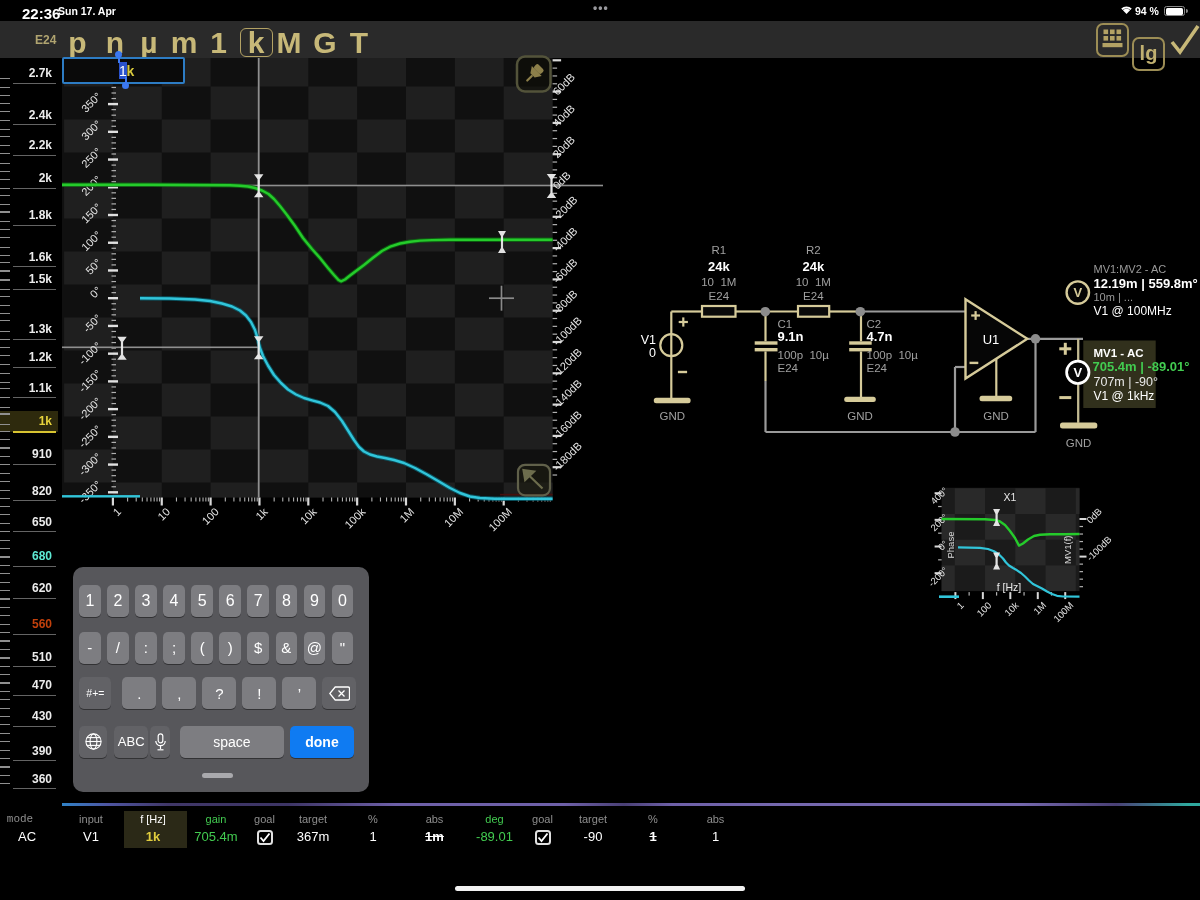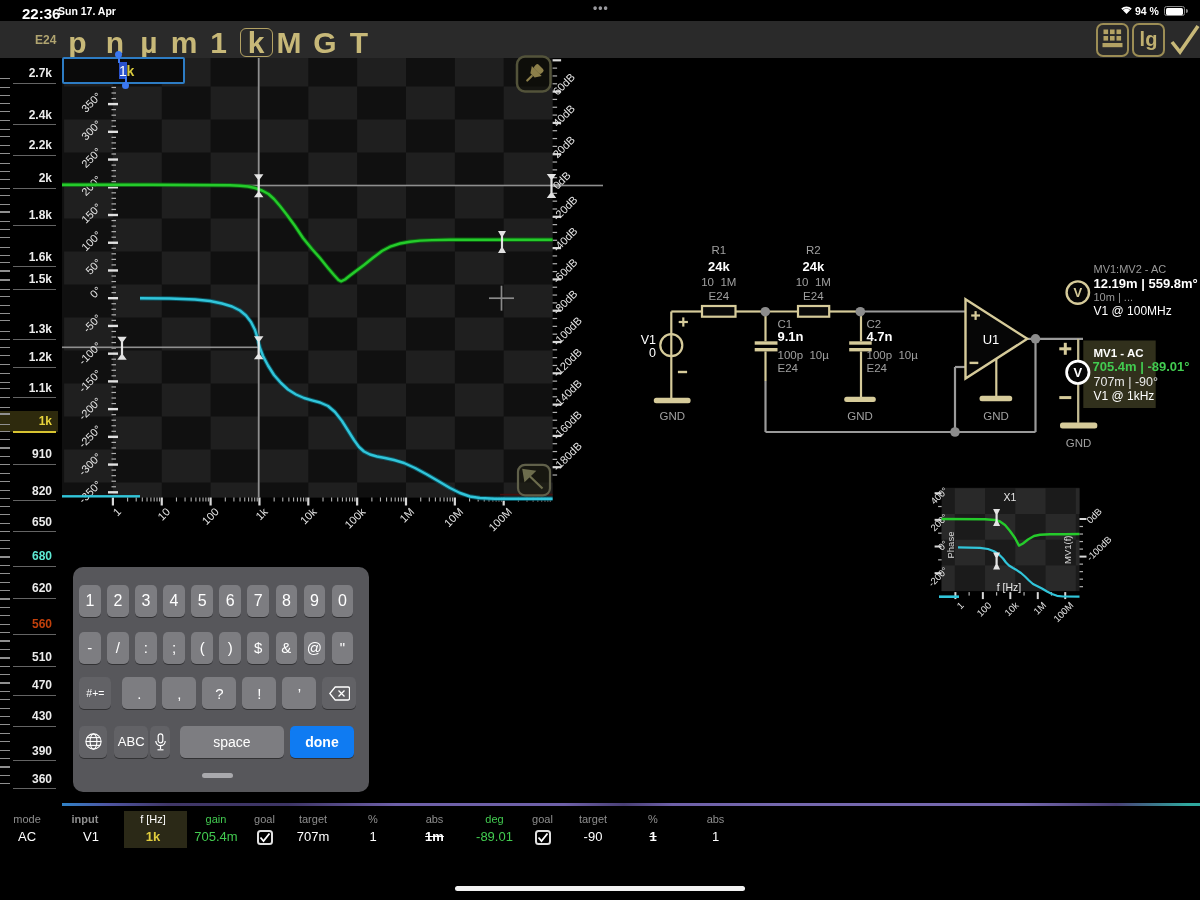--- a/index.html
+++ b/index.html
@@ -548,21 +548,21 @@
     <div class="abs" style="left:1096px;top:1.5px;width:33px;height:34px;border:2px solid #9c8d55;border-radius:7px;"></div>
     <svg class="abs" style="left:1100px;top:6px;" width="25" height="25" viewBox="0 0 25 25">
       <rect x="3.5" y="2.5" width="4.6" height="4.6" fill="#b3a264"></rect>
       <rect x="10.0" y="2.5" width="4.6" height="4.6" fill="#b3a264"></rect>
       <rect x="16.5" y="2.5" width="4.6" height="4.6" fill="#b3a264"></rect>
       <rect x="3.5" y="9.0" width="4.6" height="4.6" fill="#b3a264"></rect>
       <rect x="10.0" y="9.0" width="4.6" height="4.6" fill="#b3a264"></rect>
       <rect x="16.5" y="9.0" width="4.6" height="4.6" fill="#b3a264"></rect>
       <rect x="2.5" y="16" width="20" height="4.2" fill="#b3a264"></rect>
     </svg>
-    <div class="abs" style="left:1132px;top:2px;width:33px;height:34px;border:2px solid #9c8d55;border-radius:7px;color:#c0b070;font-size:20px;font-weight:700;text-align:center;line-height:29px;">lg</div>
+    <div class="abs" style="left:1132px;top:16px;width:33px;height:34px;border:2px solid #9c8d55;border-radius:7px;color:#c0b070;font-size:20px;font-weight:700;text-align:center;line-height:29px;">lg</div>
     <svg class="abs" style="left:1166px;top:0px;" width="34" height="37" viewBox="0 0 34 37">
       <path d="M6 21 L14 31 L32 5" stroke="#c7b878" stroke-width="3.6" fill="none"></path>
     </svg>
   </div>
 <div class="abs" style="left:0;top:58px;width:62px;height:750px;background:#000;z-index:5;">
     <div class="abs" style="left:0px;top:353.0px;width:58px;height:21px;background:rgba(62,56,18,.75);"></div>
     <div class="rul-lab" style="top:15.3px;color:#ececec;">2.7k</div>
     <div class="abs" style="left:13px;top:24.8px;width:43px;height:1.2px;background:#646464;"></div>
     <div class="rul-lab" style="top:56.5px;color:#ececec;">2.4k</div>
     <div class="abs" style="left:13px;top:66.0px;width:43px;height:1.2px;background:#646464;"></div>
@@ -751,35 +751,35 @@
         <line x1="2.5" y1="16.8" x2="8.5" y2="16.8"></line>
       </svg>
     </div>
     <div class="key" style="left:107.4px;top:158.5px;width:103.8px;height:32px;font-size:14px;">space</div>
     <div class="key" style="left:217.4px;top:158.5px;width:64px;height:32px;font-size:14px;background:#0f7bf2;font-weight:700;">done</div>
     <div class="abs" style="left:129.4px;top:205.6px;width:31px;height:5.2px;border-radius:2.6px;background:#a9a9ad;"></div>
   </div>
 <div class="abs" style="left:0;top:802.8px;width:1200px;height:3.4px;background:linear-gradient(90deg,#1ec9c4 0%,#26a0c6 3%,#2f84c8 5%,#4e55a2 9%,#403768 14%,#3d3566 24%,#6e60a8 33%,#6e60a8 47%,#4a4076 52%,#6e60a8 56%,#7568ae 65%,#7568ae 85%,#4a4076 93%,#2fa89e 99%);"></div>
 <div class="abs" id="botbar">
     <div class="abs" style="left:124px;top:2.5px;width:63px;height:37.5px;background:#2b2917;"></div>
-    <div class="blab" style="left:27px;color:#8e8e8e;">mode</div>
+    <div class="blab" style="left:20px;color:#8e8e8e;font-family:Liberation Mono, monospace;">mode</div>
     <div class="bval" style="left:27px;color:#fff;">AC</div>
-    <div class="blab" style="left:85px;color:#8e8e8e;font-weight:bold;">input</div>
+    <div class="blab" style="left:91px;color:#8e8e8e;">input</div>
     <div class="bval" style="left:91px;color:#fff;">V1</div>
     <div class="blab" style="left:153px;color:#fff;">f [Hz]</div>
     <div class="bval" style="left:153px;color:#e0cd3e;font-weight:700;">1k</div>
     <div class="blab" style="left:216px;color:#42cb50;">gain</div>
     <div class="bval" style="left:216px;color:#42cb50;">705.4m</div>
     <div class="blab" style="left:264.5px;color:#8e8e8e;">goal</div>
     <div class="abs" style="left:256.5px;top:22px;width:16px;height:15px;border:2px solid #e0e0e0;border-radius:3.5px;"></div>
     <svg class="abs" style="left:256.5px;top:22px;" width="16" height="15" viewBox="0 0 16 15">
       <path d="M3.5 7.5 L6.5 11 L12.5 3.5" stroke="#fff" stroke-width="1.8" fill="none"></path>
     </svg>
     <div class="blab" style="left:313px;color:#8e8e8e;">target</div>
-    <div class="bval" style="left:313px;color:#fff;">707m</div>
+    <div class="bval" style="left:313px;color:#fff;">367m</div>
     <div class="blab" style="left:373px;color:#8e8e8e;">%</div>
     <div class="bval" style="left:373px;color:#fff;">1</div>
     <div class="blab" style="left:434.5px;color:#8e8e8e;">abs</div>
     <div class="bval" style="left:434.5px;color:#fff;text-decoration:line-through;font-weight:700;">1m</div>
     <div class="blab" style="left:494.5px;color:#42cb50;">deg</div>
     <div class="bval" style="left:494.5px;color:#42cb50;">-89.01</div>
     <div class="blab" style="left:542.5px;color:#8e8e8e;">goal</div>
     <div class="abs" style="left:534.5px;top:22px;width:16px;height:15px;border:2px solid #e0e0e0;border-radius:3.5px;"></div>
     <svg class="abs" style="left:534.5px;top:22px;" width="16" height="15" viewBox="0 0 16 15">
       <path d="M3.5 7.5 L6.5 11 L12.5 3.5" stroke="#fff" stroke-width="1.8" fill="none"></path>

